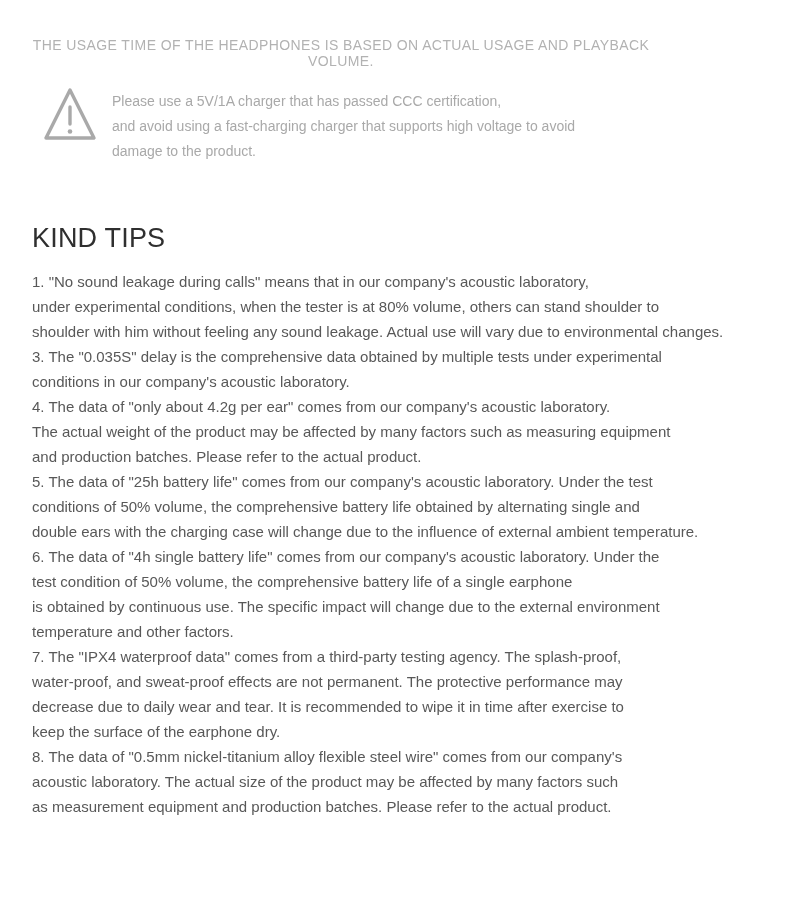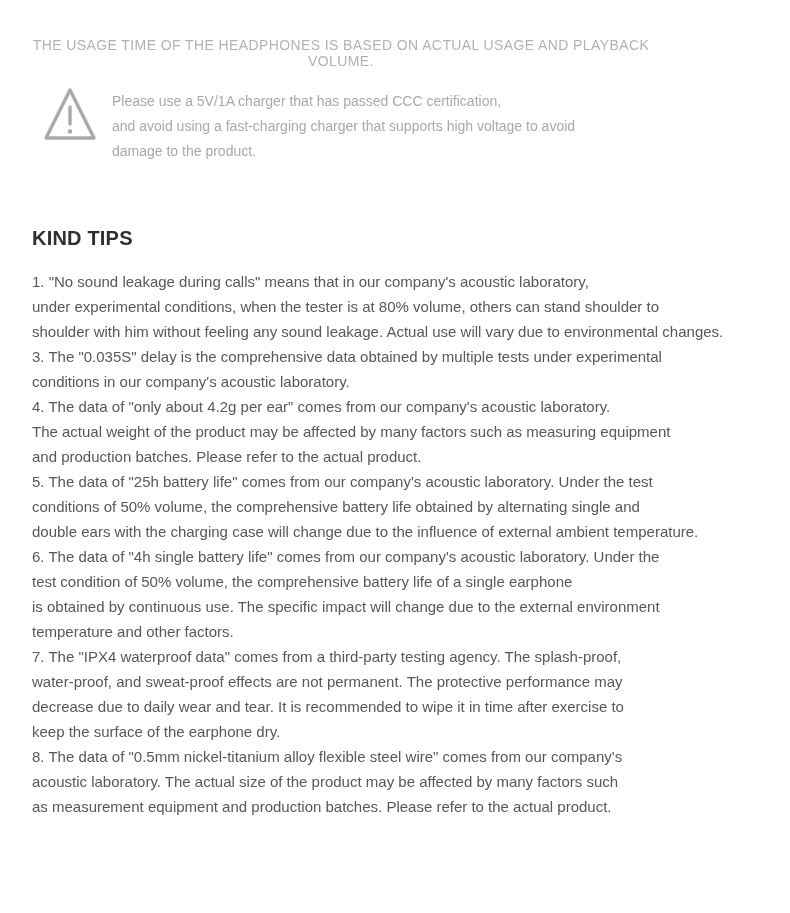--- a/index.html
+++ b/index.html
@@ -30,23 +30,23 @@
   .warning-text {
     white-space: pre-line;
     font-size: 14px;
     line-height: 25px;
     color: #a9a9a9;
     padding-top: 4px;
   }
 
   .kind-tips-heading {
     margin: 59px 0 16px 32px;
-    font-size: 20px;
+    font-size: 27px;
     line-height: 30px;
-    font-weight: bold;
+    font-weight: normal;
     color: #2f2f2f;
     letter-spacing: 0.2px;
   }
 
   .tips {
     margin: 11px 0 0 32px;
     width: 740px;
   }
   .tip {
     margin: 0;

